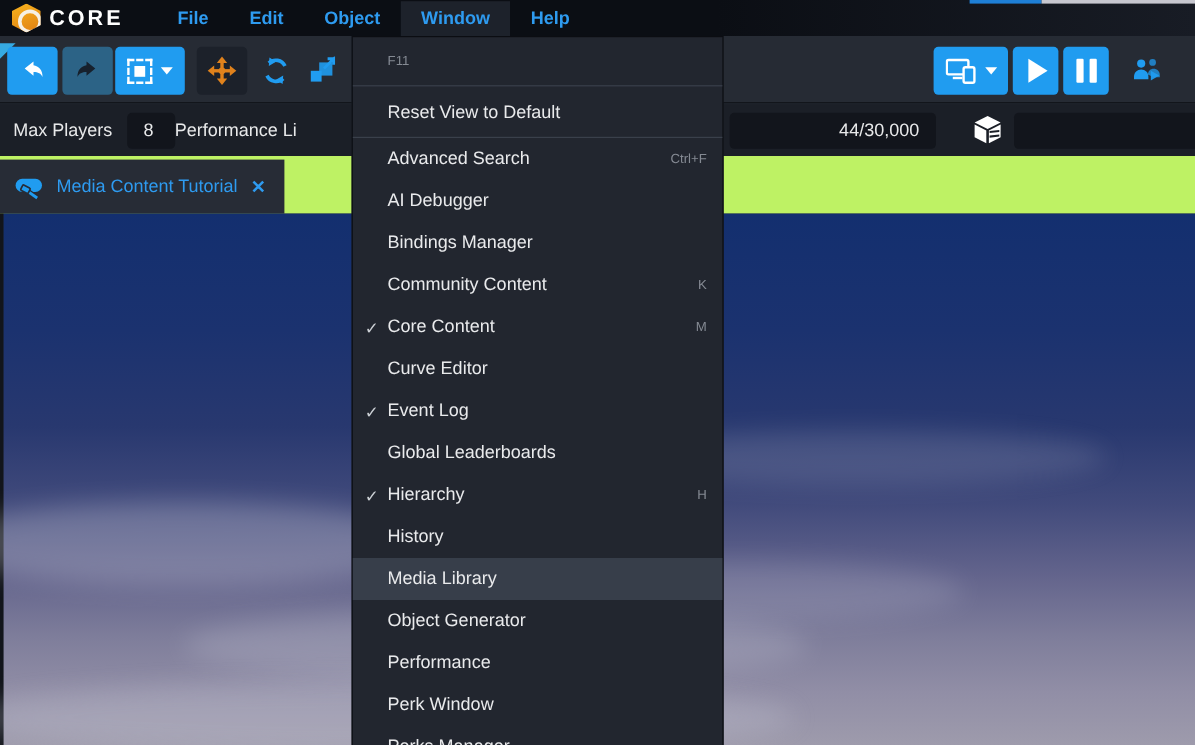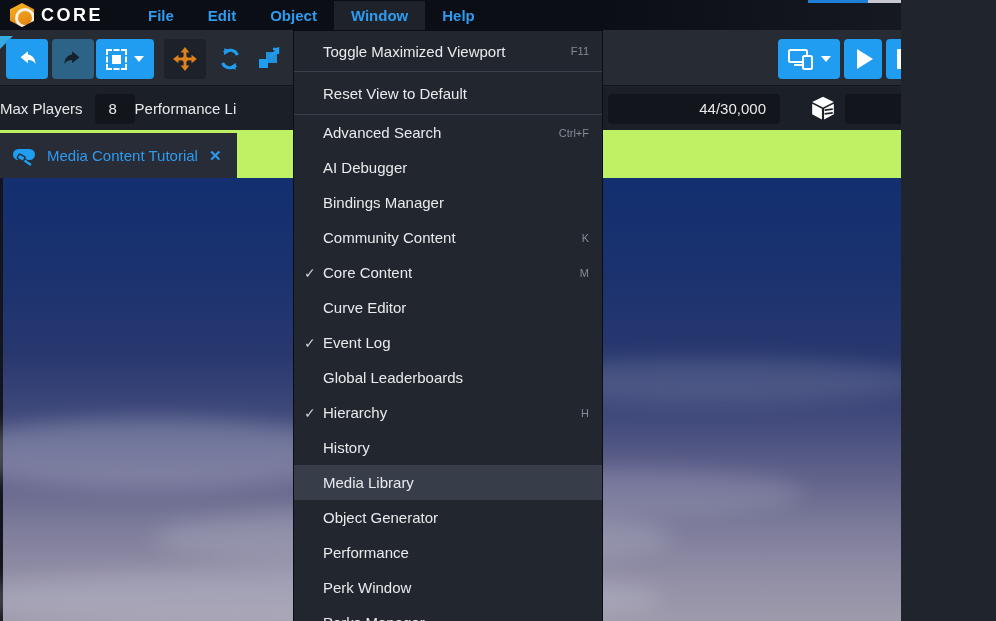--- a/index.html
+++ b/index.html
@@ -1,18 +1,18 @@
 <!DOCTYPE html>
 <html><head>
 <meta charset="utf-8">
 <style>
   * { margin:0; padding:0; box-sizing:border-box; }
   html,body { width:996px; height:621px; overflow:hidden; background:#20252d;
     font-family:"Liberation Sans", sans-serif; -webkit-font-smoothing:antialiased; }
-  .stage { position:relative; width:901px; height:621px; overflow:hidden; }
+  .stage { position:relative; width:996px; height:621px; overflow:hidden; }
 
   
   .menubar { position:absolute; top:0; left:0; width:996px; height:30px;
     background:linear-gradient(90deg,#0b0e14 0%,#0b0e14 60%,#181c25 100%);
     display:flex; align-items:center; z-index:60; }
   .logo { display:flex; align-items:center; gap:7px; padding:0 28px 0 10px; }
   .hex { position:relative; width:24px; height:24px;
     clip-path:polygon(50% 0,100% 26%,100% 74%,50% 100%,0 74%,0 26%);
     background:linear-gradient(160deg,#f7b31e,#e07f12); }
   .hex::after { content:""; position:absolute; left:5px; top:5px; width:14px; height:14px;
@@ -174,21 +174,21 @@
             <path d="M2 17 c0-3.6 2.7-6 6-6 s6 2.4 6 6 v2 H2 Z"></path>
           <circle cx="17.5" cy="5" r="2.8" opacity="0.75"></circle>
             <path d="M13.5 15 c.4-3 2.3-4.8 4.8-4.8 3 0 5.2 2.2 5.2 5.4 v1.8 h-5" opacity="0.75"></path>
           <path d="M16 12 L23 16 L16 20 Z" opacity="0.95"></path>
         </g>
       </svg>
     </div>
   </div>
 
   <div class="settingsbar">
-    <span class="sb-label" style="">Max Players</span>
+    <span class="sb-label" style="margin-left:11px;">Max Players</span>
     <span class="sb-input" style="width:40px; margin-left:12px; padding-left:14px;">8</span>
     <span class="sb-label" style="white-space:nowrap;">Performance Li</span>
     <span class="sb-input counterbox" style="position:absolute; left:608px; width:172px;">44/30,000</span>
     <span style="position:absolute; left:810px; top:8px;">
       <svg width="26" height="26" viewBox="0 0 24 24">
         <polygon points="12,1.5 22,6.5 12,11.5 2,6.5" fill="#ffffff"></polygon>
         <polygon points="2,8 11,12.7 11,22.5 2,17.8" fill="#ffffff"></polygon>
         <polygon points="22,8 13,12.7 13,22.5 22,17.8" fill="#ffffff"></polygon>
         <rect x="13.5" y="14.5" width="7.5" height="1.6" fill="#1b1f27" transform="skewY(-6)"></rect>
         <rect x="13.5" y="18" width="7.5" height="1.6" fill="#1b1f27" transform="skewY(-6)"></rect>
@@ -217,21 +217,20 @@
     <div class="cloud" style="left:-60px; top:240px; width:420px; height:70px;"></div>
     <div class="cloud" style="left:150px; top:330px; width:520px; height:60px; opacity:.22;"></div>
     <div class="cloud" style="left:420px; top:290px; width:380px; height:50px; opacity:.18;"></div>
     <div class="cloud" style="left:-40px; top:390px; width:700px; height:60px; opacity:.25;"></div>
     <div class="cloud" style="left:500px; top:180px; width:420px; height:46px; opacity:.15;"></div>
   </div>
 
   <div class="wmenu">
     <div class="mi big1">
       <span class="chk"></span>
-      <span class="lbl">Toggle Maximized Viewport</span>
       <span class="sc">F11</span>
     </div>
     <div class="sep"></div>
     <div class="mi big2">
       <span class="chk"></span>
       <span class="lbl">Reset View to Default</span>
       <span class="sc"></span>
     </div>
     <div class="sep"></div>
     <div class="mi">

